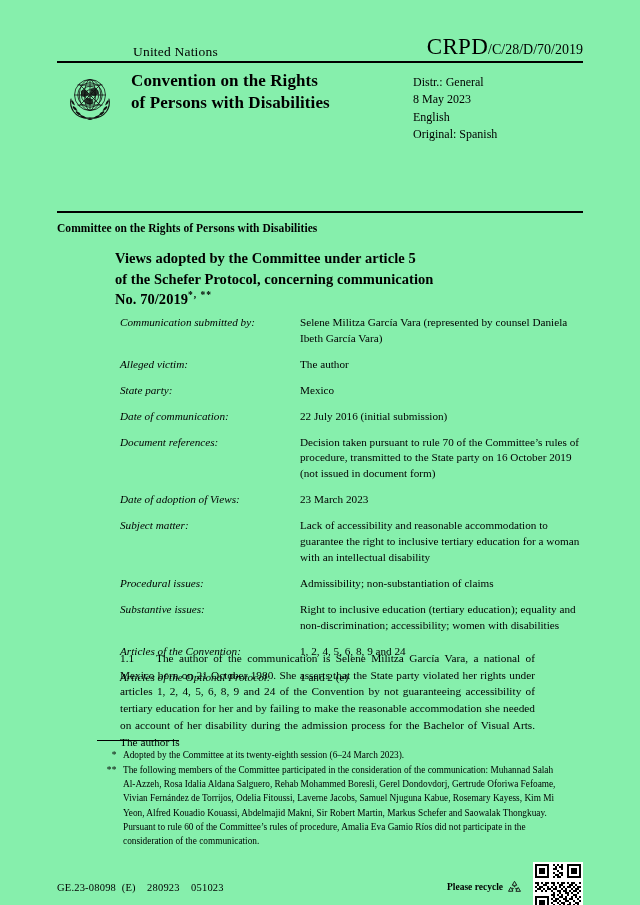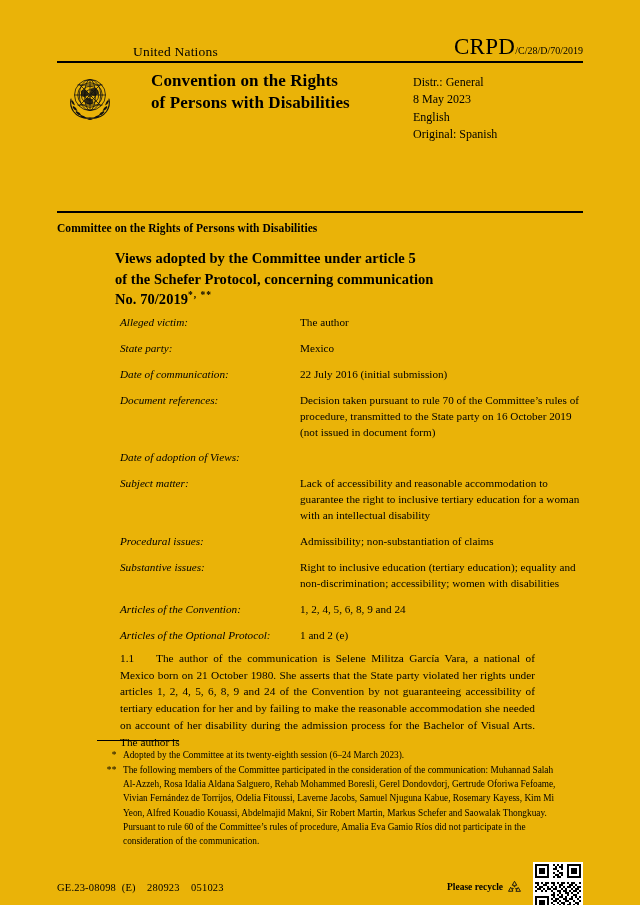--- a/index.html
+++ b/index.html
@@ -14,21 +14,21 @@
     color: #000000;
     position: relative;
     overflow: hidden;
   }
 
   .page {
     position: absolute;
     left: 0; top: 0;
     width: 640px;
     height: 905px;
-    background: #eab308;
+    background: #86efac;
   }
 
   
   .masthead {
     position: absolute;
     left: 57px;
     top: 34px;
     width: 526px;
   }
   .masthead-top {
@@ -45,32 +45,31 @@
   }
   .symbol {
     line-height: 1;
     white-space: nowrap;
   }
   .symbol .sym-main {
     font-size: 23px;
     letter-spacing: 0.3px;
   }
   .symbol .sym-sub {
-    font-size: 10px;
+    font-size: 14px;
     letter-spacing: 0px;
   }
   .rule-thick {
     border-top: 2.5px solid #000;
     margin-top: 3px;
   }
 
   .header-body {
     display: flex;
     margin-top: 7px;
-    gap: 20px;
   }
   .emblem {
     width: 66px;
     flex: 0 0 66px;
     padding-left: 4px;
     padding-top: 2px;
   }
   .conv-title {
     flex: 1 1 auto;
     padding-left: 4px;
@@ -292,37 +291,42 @@
   <div class="committee-name">Committee on the Rights of Persons with Disabilities</div>
 
   <div class="views-title">
     <div>Views adopted by the Committee under article 5</div>
     <div> of the Schefer Protocol, concerning communication</div>
     <div><span>No. 70/2019</span><span class="ast">*, **</span></div>
   </div>
 
   <div class="meta">
     <div class="meta-row">
+      <div class="meta-label">Communication submitted by:</div>
+      <div class="meta-value">Selene Militza García Vara (represented by counsel Daniela Ibeth García Vara)</div>
+    </div>
+    <div class="meta-row">
       <div class="meta-label">Alleged victim:</div>
       <div class="meta-value">The author</div>
     </div>
     <div class="meta-row">
       <div class="meta-label">State party:</div>
       <div class="meta-value">Mexico</div>
     </div>
     <div class="meta-row">
       <div class="meta-label">Date of communication:</div>
       <div class="meta-value">22 July 2016 (initial submission)</div>
     </div>
     <div class="meta-row">
       <div class="meta-label">Document references:</div>
       <div class="meta-value">Decision taken pursuant to rule 70 of the Committee’s rules of procedure, transmitted to the State party on 16 October 2019 (not issued in document form)</div>
     </div>
     <div class="meta-row">
       <div class="meta-label">Date of adoption of Views:</div>
+      <div class="meta-value">23 March 2023</div>
     </div>
     <div class="meta-row">
       <div class="meta-label">Subject matter:</div>
       <div class="meta-value">Lack of accessibility and reasonable accommodation to guarantee the right to inclusive tertiary education for a woman with an intellectual disability</div>
     </div>
     <div class="meta-row">
       <div class="meta-label">Procedural issues:</div>
       <div class="meta-value">Admissibility; non-substantiation of claims</div>
     </div>
     <div class="meta-row">

